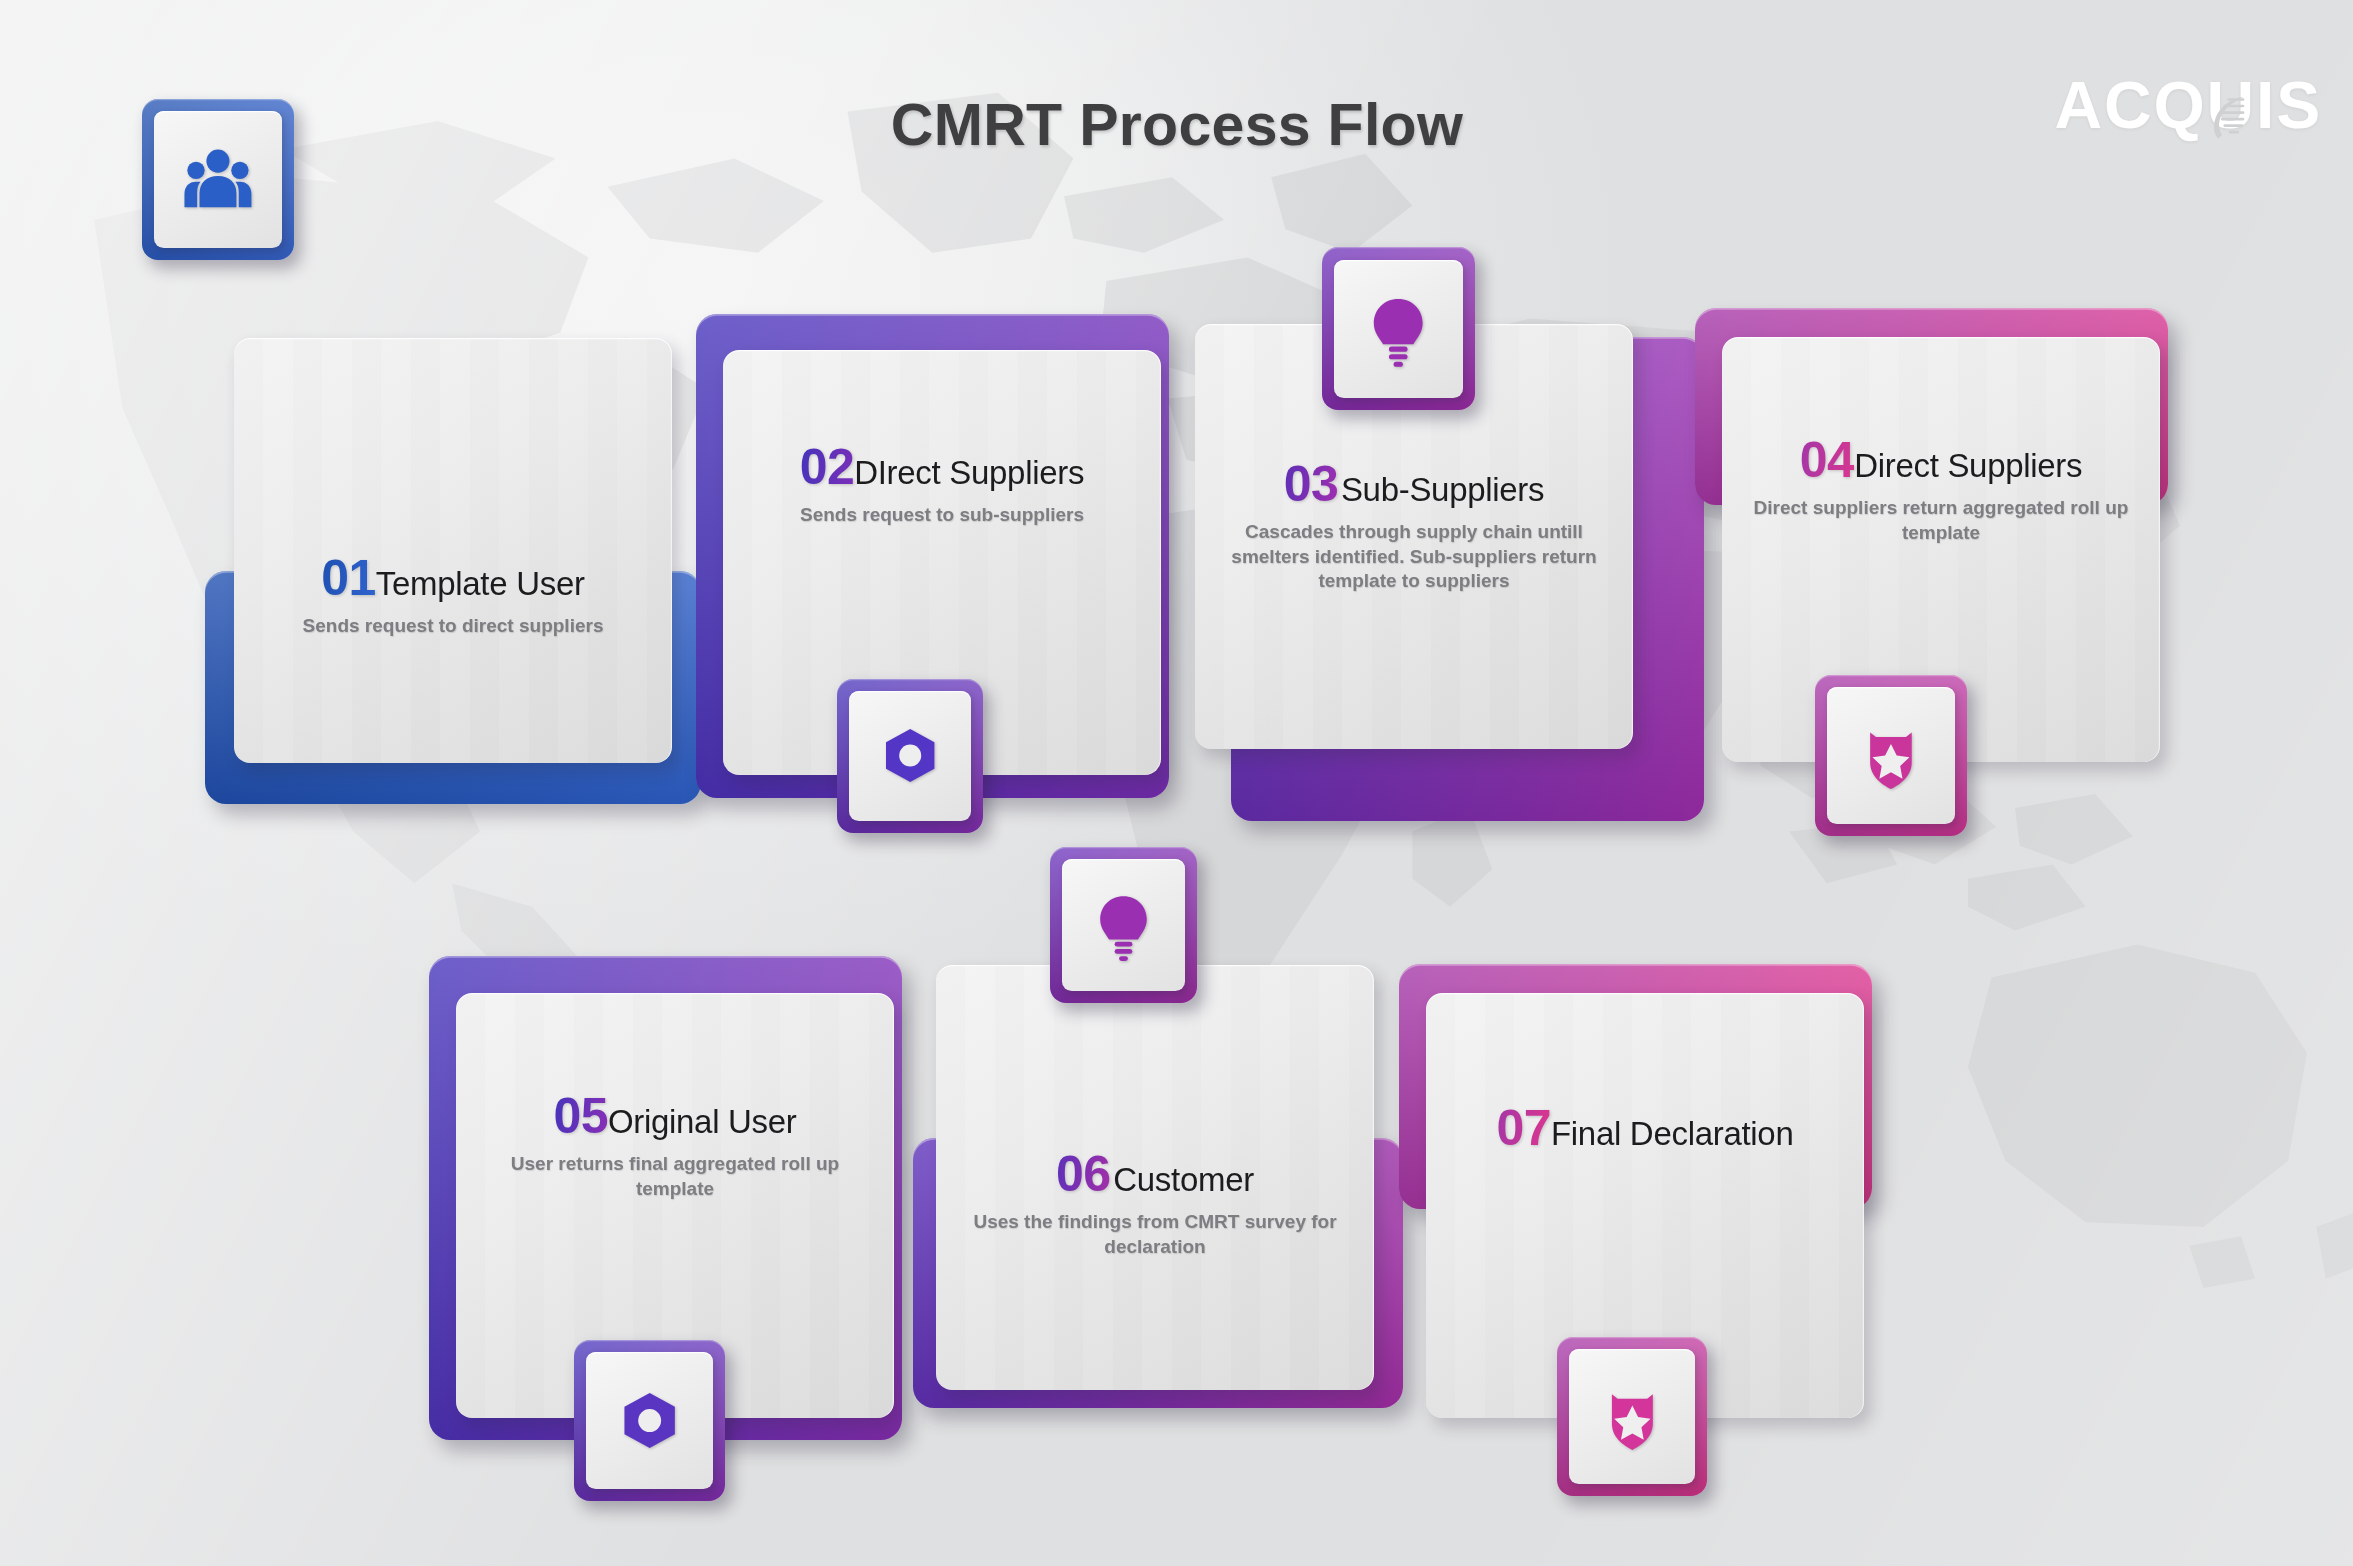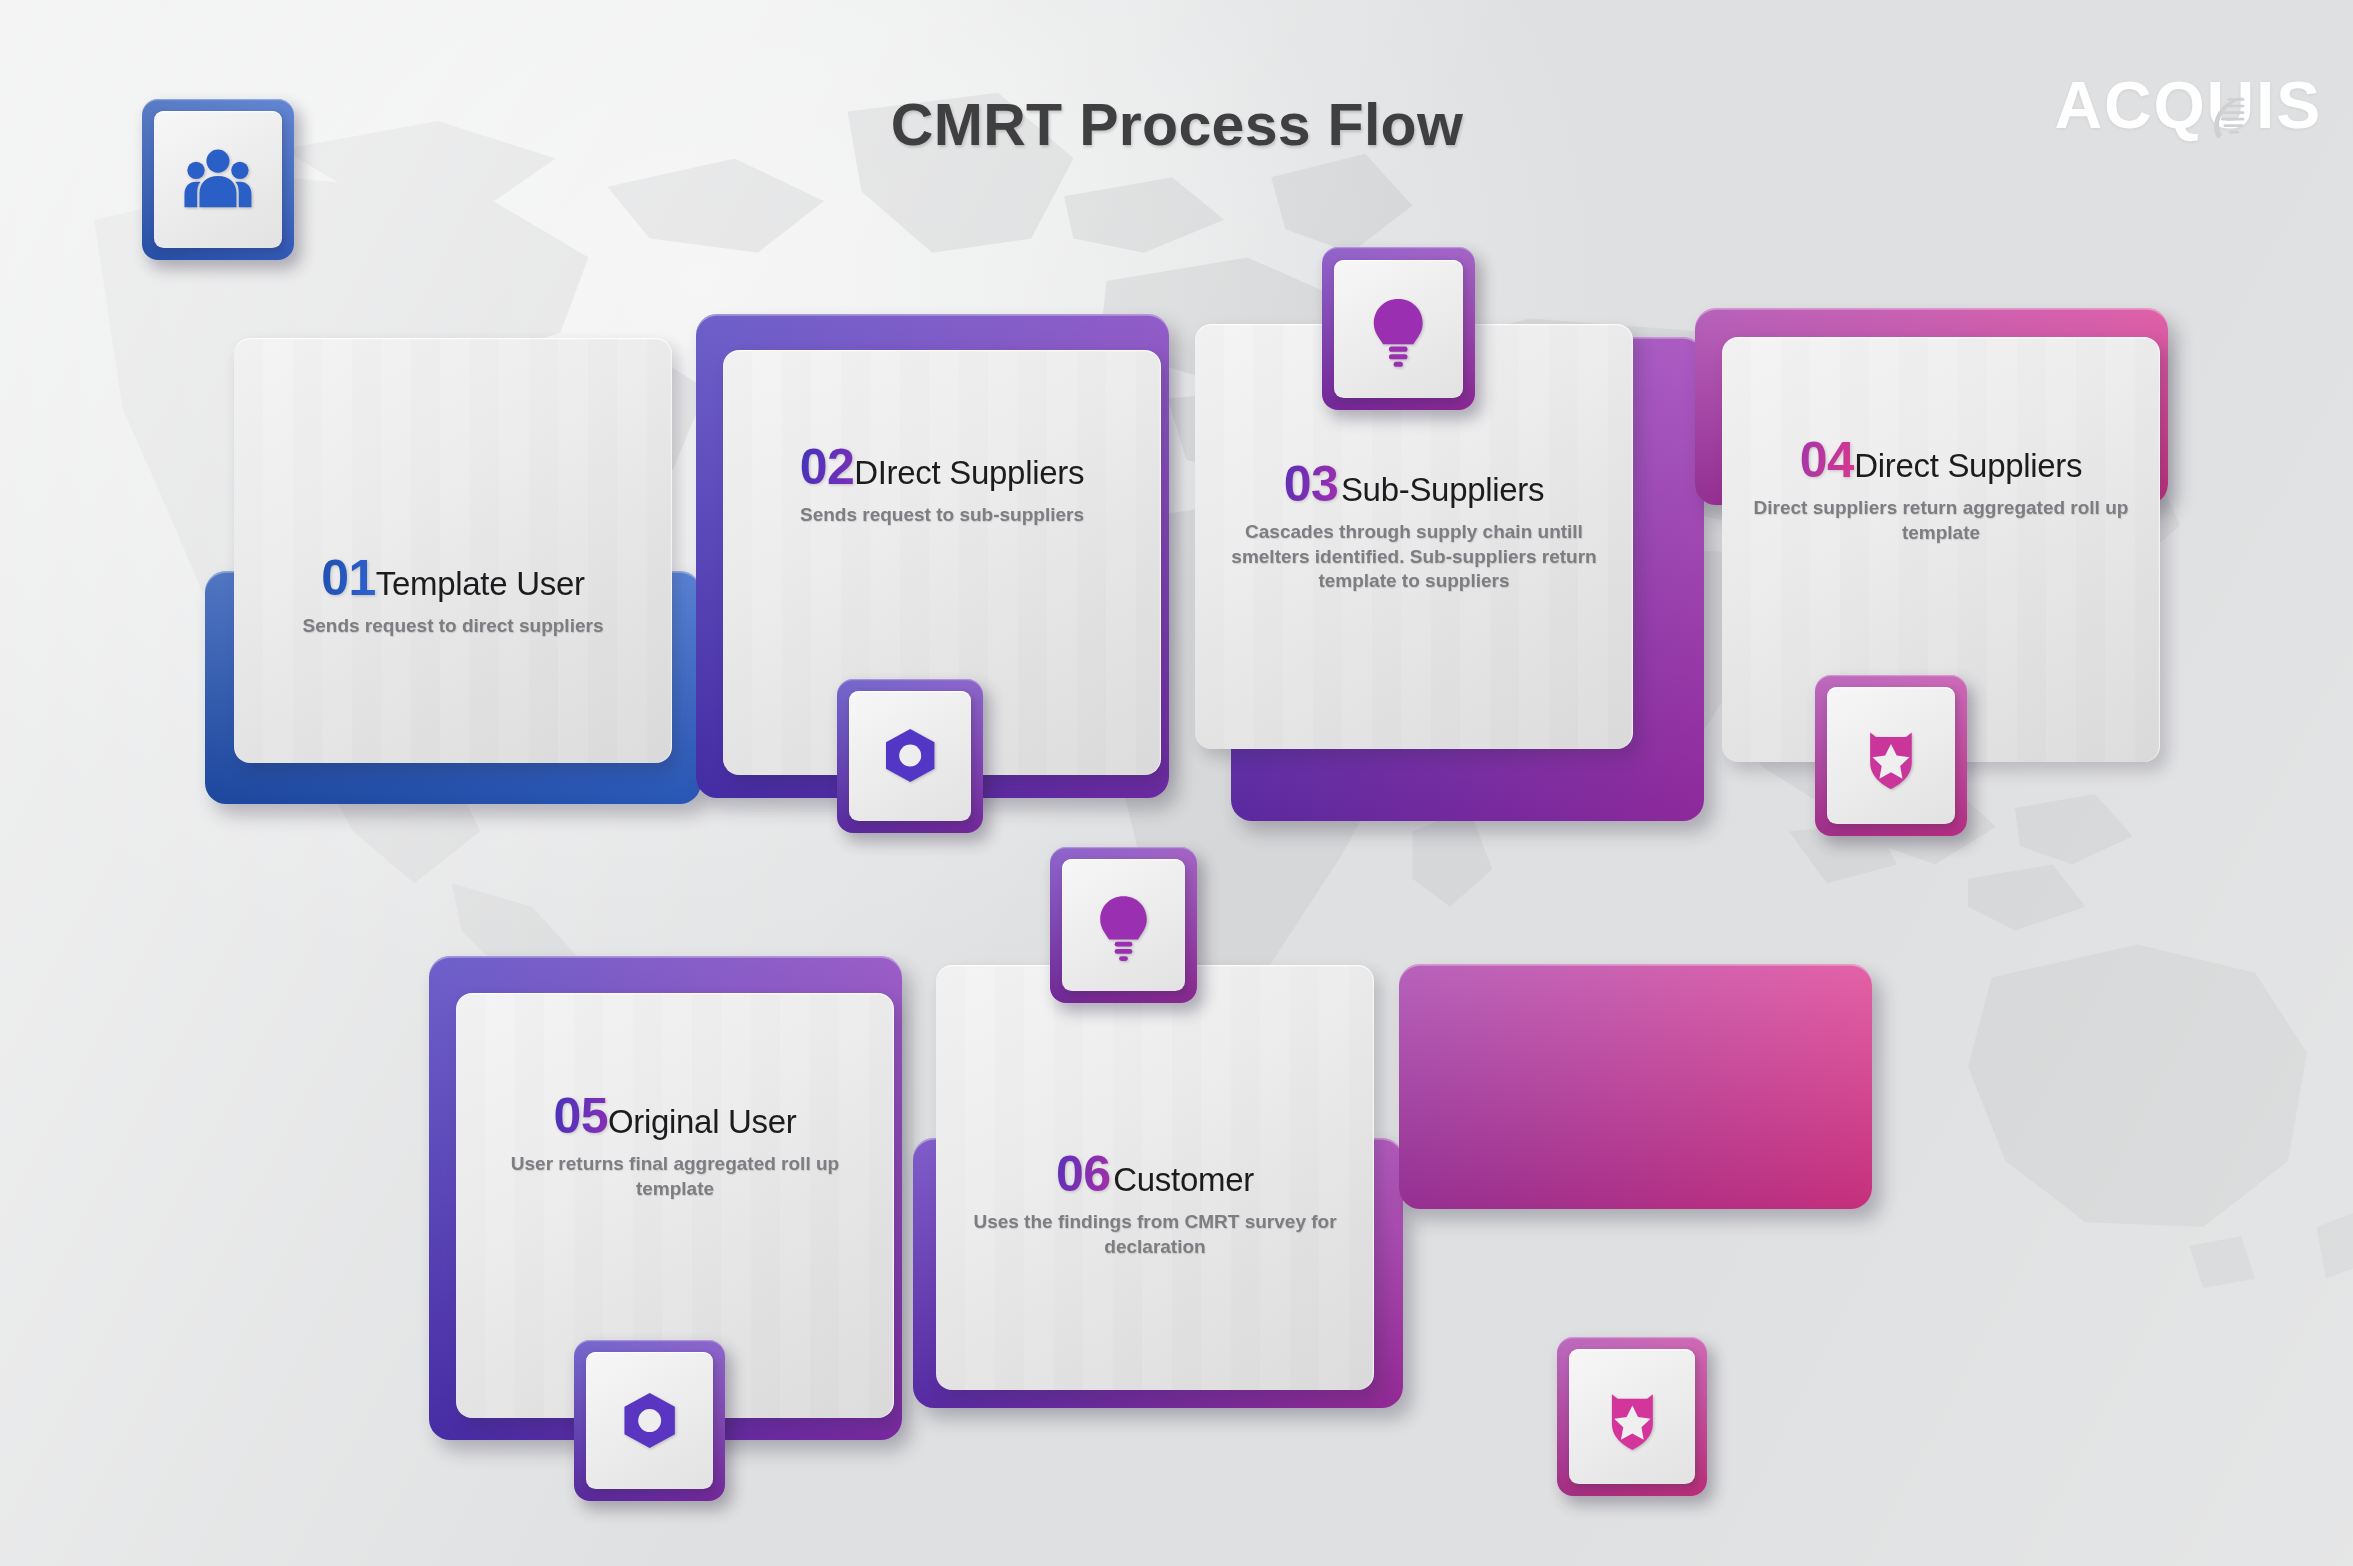--- a/index.html
+++ b/index.html
@@ -389,20 +389,28 @@
           <rect x="24" y="53.5" width="16" height="4.4" rx="2.2" fill="#9a2fb2"></rect>
           <rect x="28" y="60" width="8" height="4.4" rx="2.2" fill="#9a2fb2"></rect>
         </svg>
       </div>
     </div>
   </div>
 
   <div class="step" style="left:1399px; top:964px; width:521px; height:601px;">
     <div class="frame" style="left:0; top:0; width:473px; height:245px;
                 background:linear-gradient(100deg,#a336a8 0%,#e0368c 100%);"></div>
+    <div class="inner" style="left:27px; top:29px; width:438px; height:425px;">
+      <div class="card-text" style="top:110px;">
+        <span class="headline">
+          <span class="num" style="background-image:linear-gradient(100deg,#a336a8,#e0368c);">07</span><span class="title">Final Declaration</span>
+        </span>
+        <div class="desc"></div>
+      </div>
+    </div>
     <div class="badge" style="left:158px; top:373px; width:150px; height:159px;
                 background:linear-gradient(135deg,#a336a8 0%,#dd368e 100%);">
       <div class="badge-inner">
         <svg viewBox="0 0 64 64">
           <path d="M14 12 L19 16 L45 16 L50 12 L50 38 C50 50 40 57 32 61 C24 57 14 50 14 38 Z" fill="#d4359a"></path>
           <path d="M32 22 L37 32 L48 33.5 L40 41 L42 52 L32 46.5 L22 52 L24 41 L16 33.5 L27 32 Z" fill="#efeff0"></path>
         </svg>
       </div>
     </div>
   </div>

